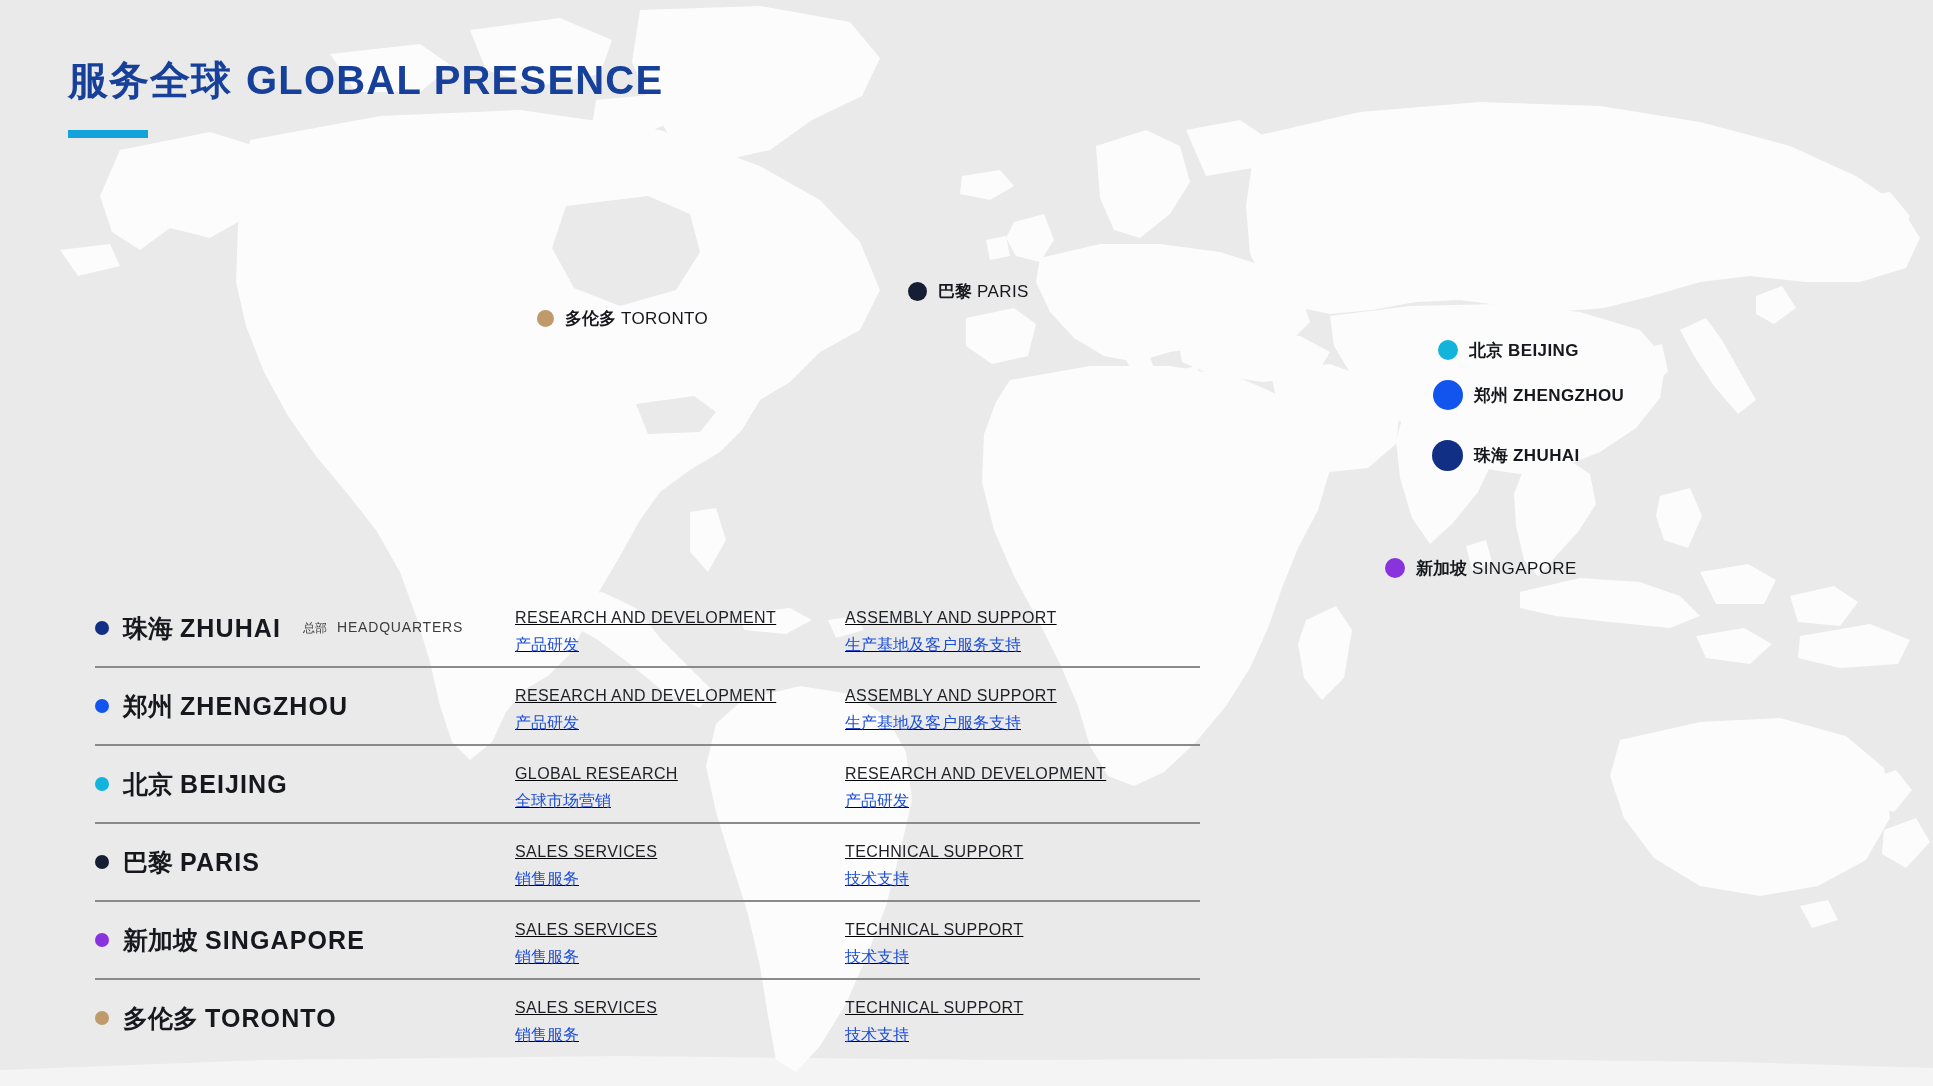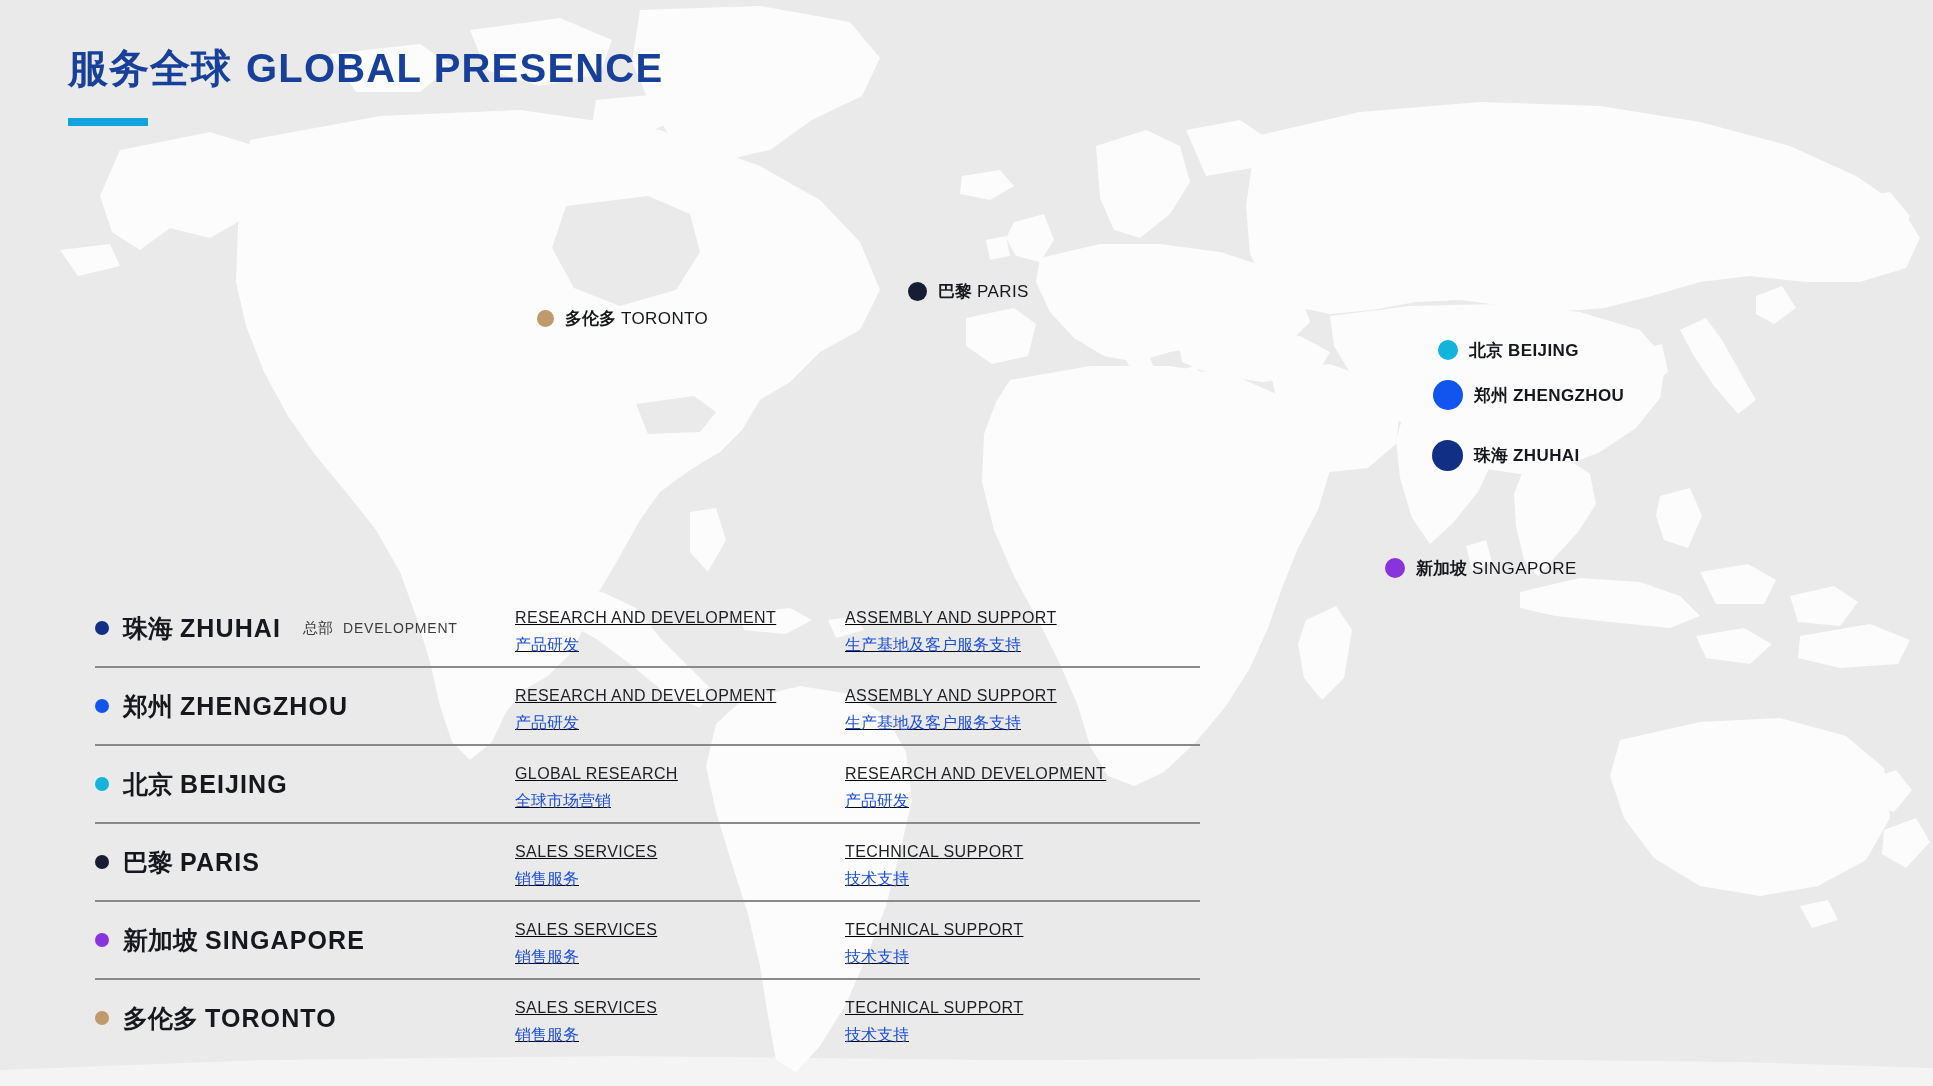--- a/index.html
+++ b/index.html
@@ -24,21 +24,21 @@
     top: 0;
     width: 1933px;
     height: 1086px;
     display: block;
   }
 
   
   #title-block {
     position: absolute;
     left: 68px;
-    top: 44px;
+    top: 56px;
     z-index: 5;
   }
   #page-title {
     font-size: 40px;
     font-weight: bold;
     color: #17409a;
     letter-spacing: 0.5px;
     white-space: nowrap;
     line-height: 1.2;
   }
@@ -138,21 +138,21 @@
     letter-spacing: 1.1px;
   }
   .hq-note {
     margin-left: 22px;
     display: flex;
     align-items: baseline;
     white-space: nowrap;
   }
   .hq-note .hq-cn {
     font-family: "DejaVu Sans", "Liberation Sans", sans-serif;
-    font-size: 15px;
+    font-size: 12px;
     color: #3c3c3c;
   }
   .hq-note .hq-en {
     margin-left: 10px;
     font-size: 14px;
     color: #3c3c3c;
     letter-spacing: 0.8px;
   }
   .fn-cell {
     flex: 0 0 auto;
@@ -356,21 +356,21 @@
 
     <div class="office-row">
       <div class="row-inner">
         <div class="city-cell">
           <span class="bullet" style="background: rgb(17, 47, 132);"></span>
           <span class="city-name">
             <span class="cn">珠海</span><span class="en">ZHUHAI</span>
           </span>
           <span class="hq-note">
             <span class="hq-cn">总部</span>
-            <span class="hq-en">DEVELOPMENT</span>
+            <span class="hq-en">HEADQUARTERS</span>
           </span>
         </div>
         <div class="fn-cell col1">
           <div class="fn-en">RESEARCH AND DEVELOPMENT</div>
           <div class="fn-cn">产品研发</div>
         </div>
         <div class="fn-cell col2">
           <div class="fn-en">ASSEMBLY AND SUPPORT</div>
           <div class="fn-cn">生产基地及客户服务支持</div>
         </div>

